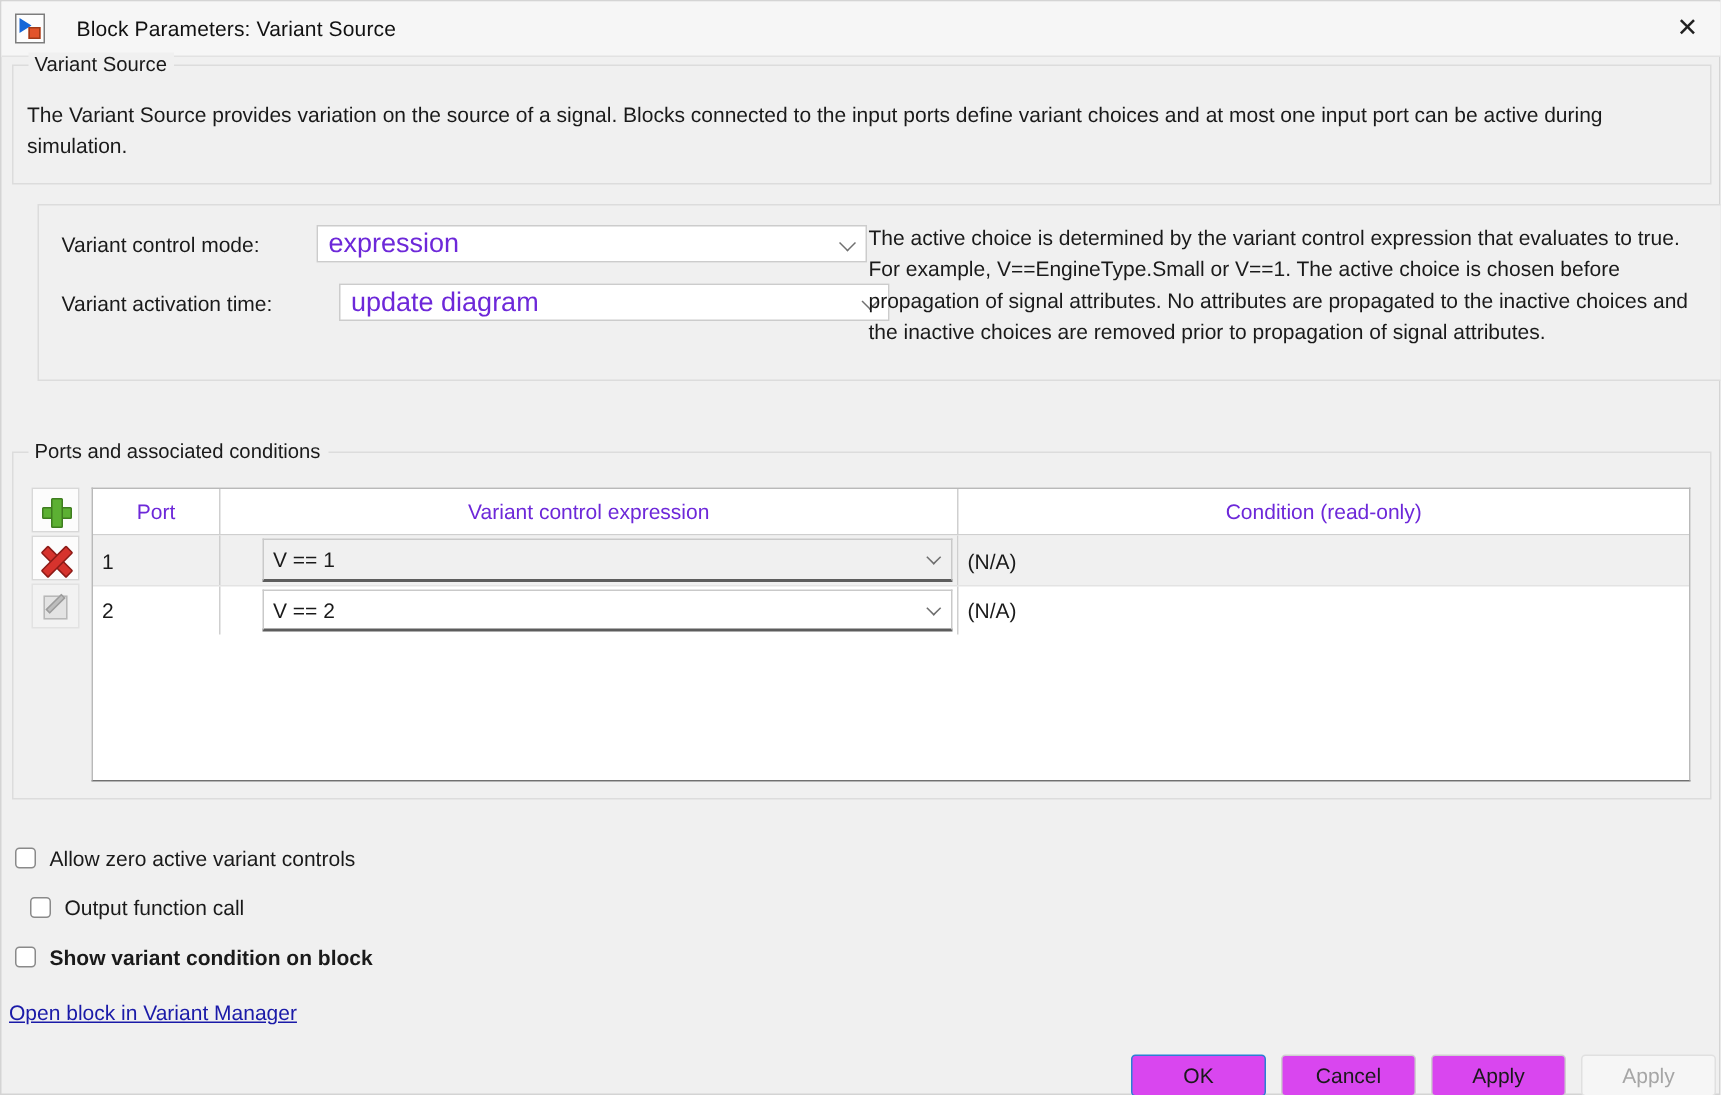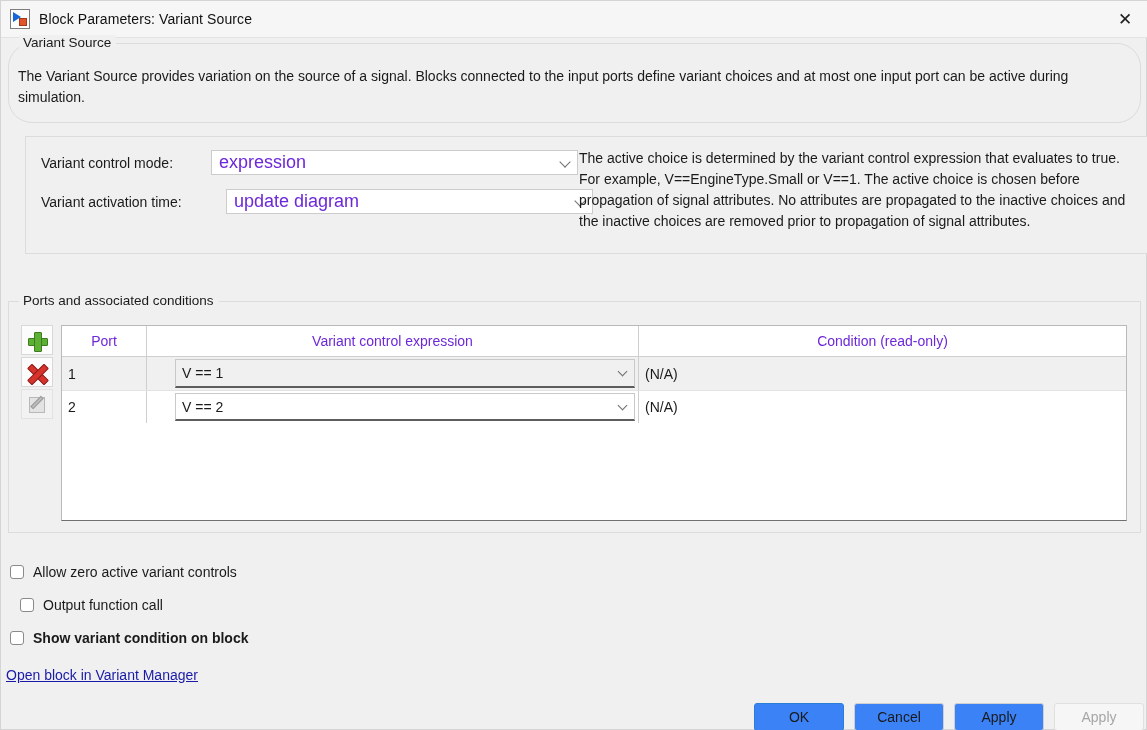--- a/index.html
+++ b/index.html
@@ -41,20 +41,21 @@
     border-bottom: 5px solid transparent;
   }
   .title-icon .sq {
     position: absolute; right: 2px; bottom: 2px;
     width: 8px; height: 8px;
     background: #e2542a; border: 1px solid #a03a18;
   }
   .title-text {
     font-size: 14px; color: #111;
     letter-spacing: .1px;
+    margin-left: 12px;
   }
   .close-btn {
     position: absolute; right: 0; top: 0;
     width: 46px; height: 36px;
     display: flex; align-items: center; justify-content: center;
     font-size: 17px; color: #202020; cursor: default;
     font-family: "DejaVu Sans", sans-serif;
     line-height: 1;
   }
 
@@ -66,21 +67,21 @@
   }
   .group > .legend {
     position: absolute;
     top: -9px; left: 10px;
     background: #f0f0f0;
     padding: 0 5px 0 4px;
     font-size: 13.5px; color: #1a1a1a;
     white-space: nowrap;
   }
 
-  #grp-desc { left: 7px; top: 42px; width: 1133px; height: 80px; border-radius: 24px; }
+  #grp-desc { left: 7px; top: 42px; width: 1133px; height: 80px; }
   #desc-text {
     position: absolute; left: 9px; top: 22px; width: 1112px;
     font-size: 14px; line-height: 21px; color: #1a1a1a;
   }
 
   #grp-ctrl { left: 24px; top: 135px; width: 1133px; height: 118px; padding-left: 6px; }
 
   .field-row { position: absolute; display: flex; align-items: center; }
   .field-label { font-size: 14px; color: #1a1a1a; white-space: nowrap; }
 
@@ -236,21 +237,21 @@
     position: absolute; left: 5px; top: 666px;
     font-size: 14px; color: #1a1aa8;
     text-decoration: underline;
     cursor: pointer;
   }
 
   
   .btn {
     position: absolute; top: 702px;
     height: 28px;
-    background: #3b82f6;
+    background: #d946ef;
     border: 1px solid #cfcfcf;
     border-radius: 3px;
     font-size: 14px; color: #1a1a1a;
     display: flex; align-items: center; justify-content: center;
     cursor: default;
   }
   .btn.primary { border: 1.6px solid #2a7fd4; }
   .btn.disabled { color: #a6a6a6; background: #f6f6f6; border-color: #e0e0e0; }
 </style>
 </head>

